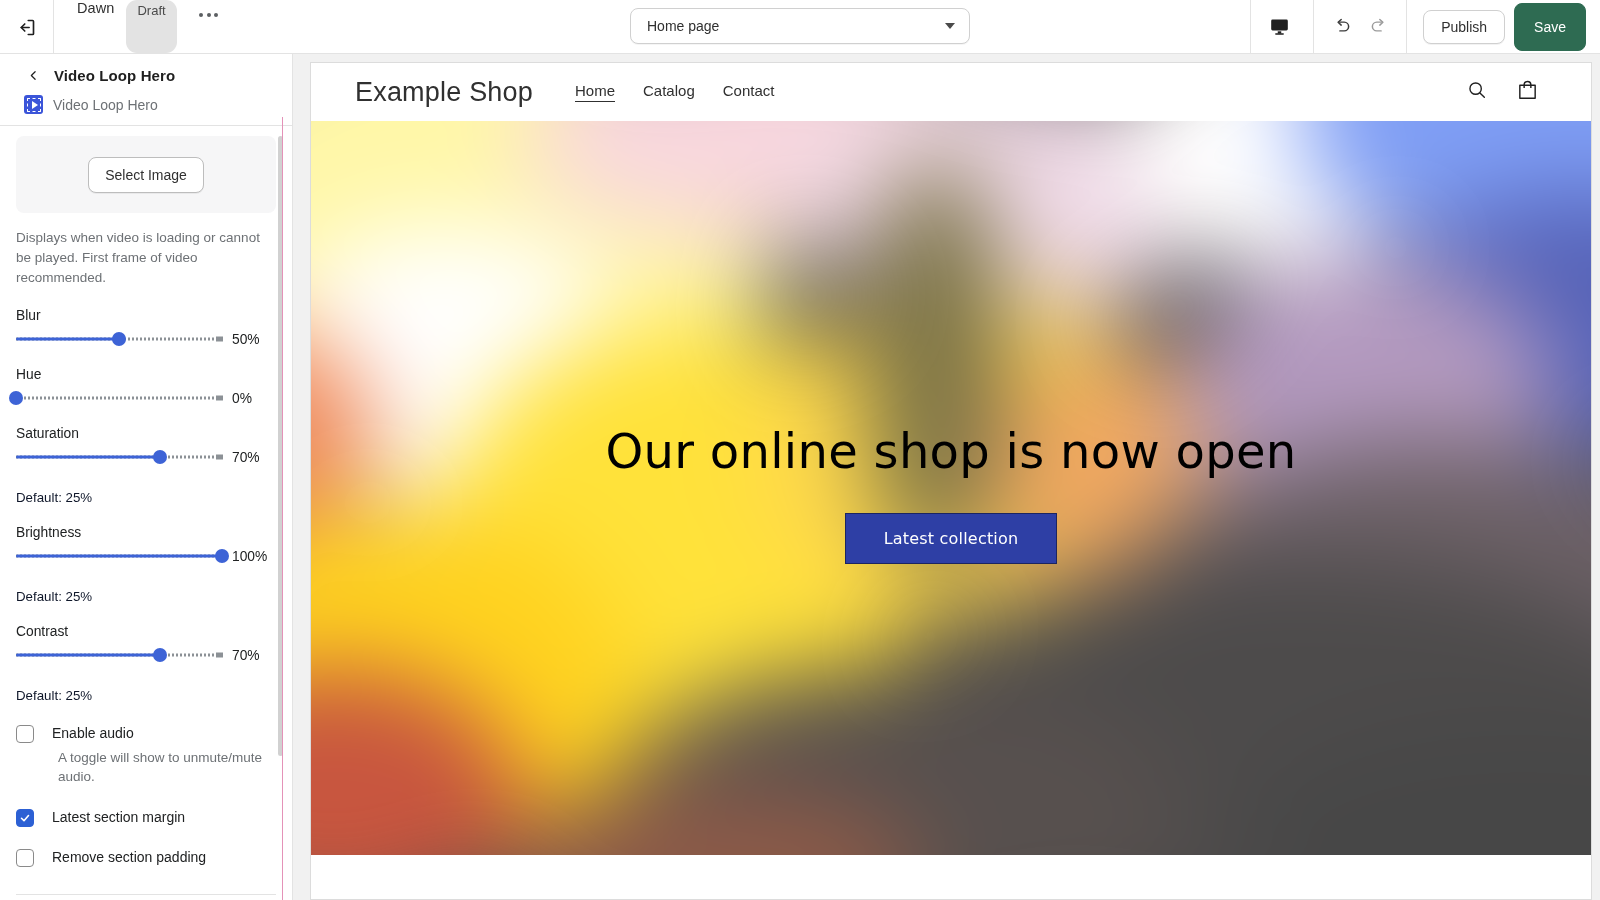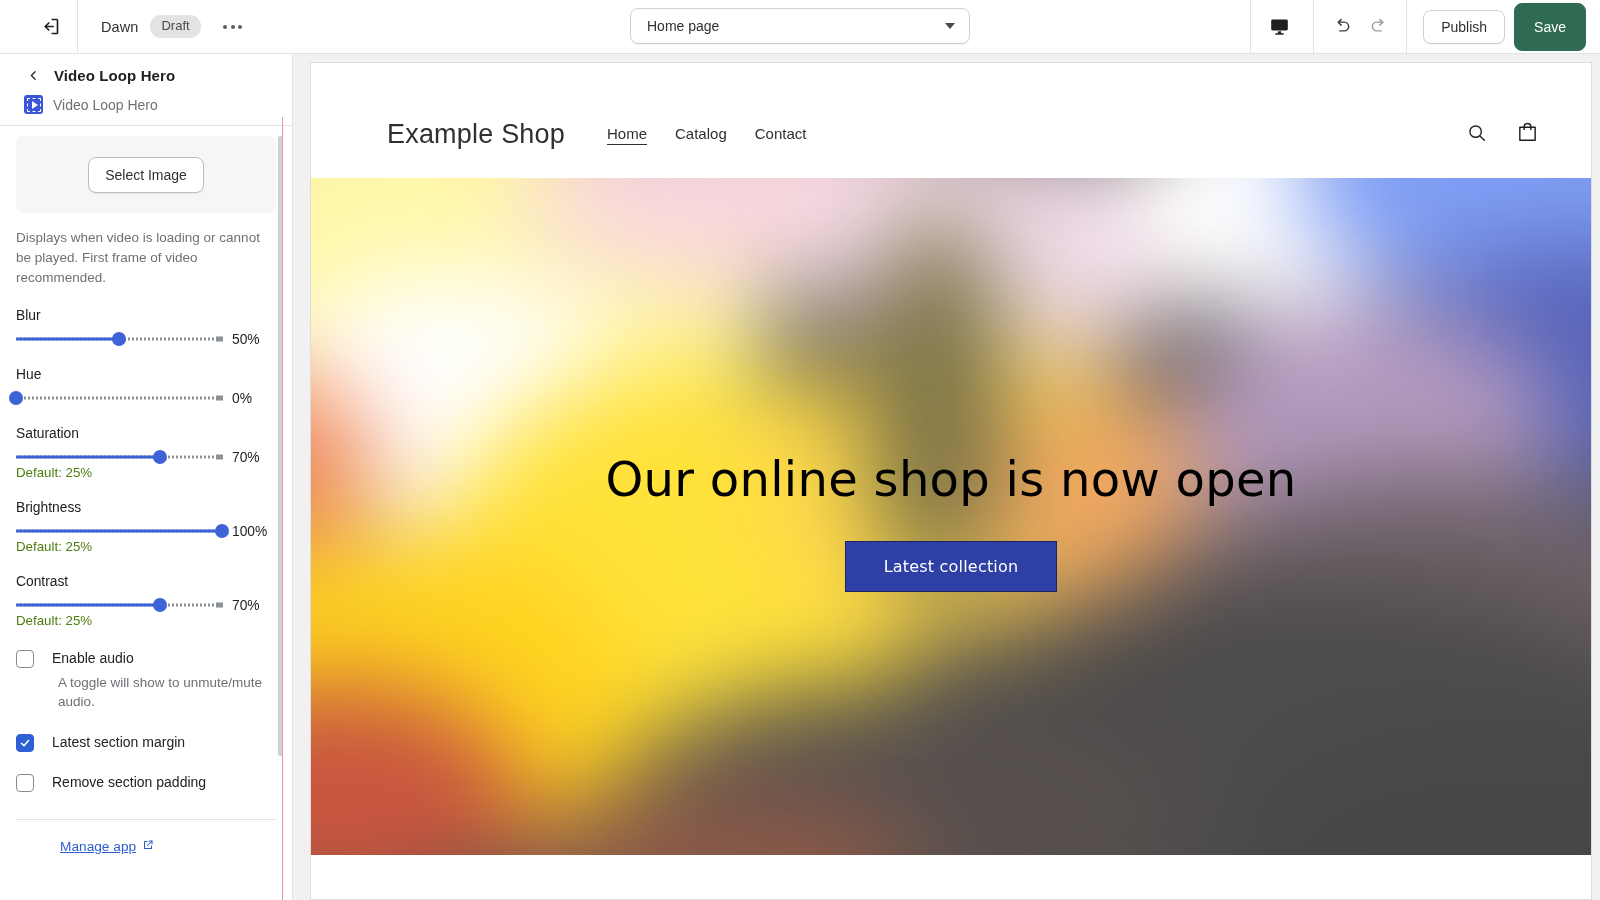--- a/index.html
+++ b/index.html
@@ -12,21 +12,21 @@
   .app { position: relative; width: 1600px; height: 900px; display: flex; flex-direction: column; }
 
   
   .topbar {
     height: 54px; min-height: 54px;
     background: #ffffff;
     border-bottom: 1px solid #e3e3e3;
     display: flex; align-items: center;
     position: relative;
   }
-  .tb-left { display: flex; align-items: center; height: 100%; padding-left: 24px; }
+  .tb-left { display: flex; height: 100%; }
   .exit-btn {
     width: 54px; height: 54px;
     display: flex; align-items: center; justify-content: center;
     border-right: 1px solid #e3e3e3;
     cursor: pointer;
   }
   .exit-btn svg { display: block; }
   .theme-name {
     margin-left: 23px;
     font-size: 14.5px; color: #303030; font-weight: 400;
@@ -172,21 +172,21 @@
   }
   .track-fill {
     position: absolute; left: 0; top: 50%; height: 3px;
     transform: translateY(-50%); background: #3d63d6; border-radius: 2px;
   }
   .thumb {
     position: absolute; width: 14px; height: 14px; border-radius: 50%;
     background: #3d63d6; top: 50%; transform: translate(-50%,-50%);
   }
   .slider-value { font-size: 13.8px; color: #202223; min-width: 44px; text-align: left; }
-  .default-text { font-size: 13.3px; color: #4d7c0f; margin-top: 0; }
+  .default-text { font-size: 13.3px; color: #0f172a; margin-top: 25px; }
 
   .check-row { display: flex; align-items: flex-start; gap: 18px; margin-top: 21px; }
   .cbox {
     width: 18px; height: 18px; border-radius: 4px; flex: none;
     border: 1.6px solid #8a8a8a; background: #fff; cursor: pointer;
     margin-top: 1px;
     display: flex; align-items: center; justify-content: center;
   }
   .cbox.checked { background: #2c60d4; border-color: #2c60d4; }
   .cbox.checked svg { display: block; }
@@ -214,22 +214,22 @@
     padding: 8px 8px 0 17px;
     background: #f1f1f1; min-width: 0;
   }
   .preview {
     flex: 1; background: #fff;
     border: 1px solid #dcdcdc;
     display: flex; flex-direction: column;
     overflow: hidden; min-width: 0;
   }
   .shop-header {
-    height: 87px; display: flex; align-items: center;
-    padding: 0 52px 0 76px; background: #fff; flex: none; margin-top: 28px;
+    height: 58px; display: flex; align-items: center;
+    padding: 0 52px 0 44px; background: #fff; flex: none;
   }
   .shop-name { font-size: 27px; color: #303030; letter-spacing: .2px; font-weight: 400; }
   .shop-nav { display: flex; gap: 28px; margin-left: 42px; }
   .nav-link { font-size: 15px; color: #303030; cursor: pointer; padding-bottom: 2px; }
   .nav-link.active { border-bottom: 1.5px solid #303030; }
   .shop-head-icons { margin-left: auto; display: flex; align-items: center; gap: 28px; }
 
   .hero {
     flex: 1; position: relative; overflow: hidden;
     display: flex; flex-direction: column; align-items: center; justify-content: center;

